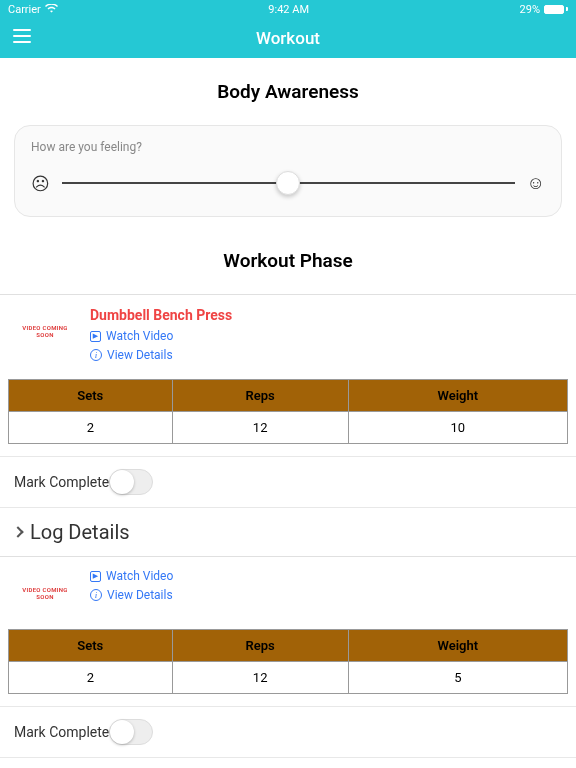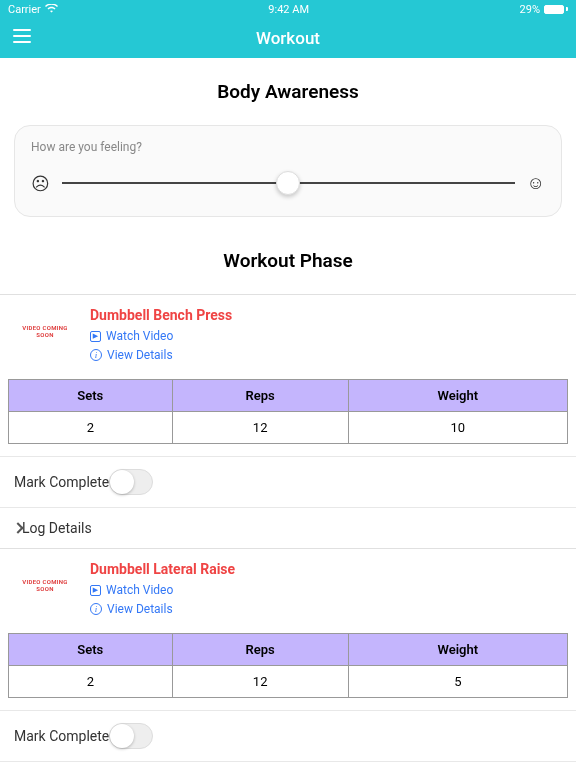--- a/index.html
+++ b/index.html
@@ -22,26 +22,26 @@
 .thumb{width:62px;height:48px;background:#fff;display:flex;align-items:center;justify-content:center;flex-shrink:0;margin-right:14px}
 .thumb-text{font-size:6px;color:#d33;text-align:center;font-weight:600;letter-spacing:.3px}
 .exercise-info{flex:1}
 .exercise-name{font-size:14px;font-weight:700;color:#ef4444;margin-bottom:6px}
 .link-row{display:flex;align-items:center;gap:5px;font-size:12px;color:#3478f6;margin-bottom:5px}
 .link-icon{width:11px;height:11px;border:1px solid #3478f6;border-radius:2px;display:inline-flex;align-items:center;justify-content:center;font-size:7px}
 .link-icon.circle{border-radius:50%;width:12px;height:12px;font-size:9px;font-style:italic;font-family:Georgia,serif}
 .table-wrap{padding:0 8px 12px;background:#fff}
 table{width:100%;border-collapse:collapse}
 th,td{border:1px solid #999;padding:8px;text-align:center;font-size:13px}
-th{background:#c4b5fd;font-weight:600}
+th{background:#a16207;font-weight:600}
 td{background:#fff}
 .mark-row{display:flex;align-items:center;padding:12px 14px;background:#fff;border-top:1px solid #e8e8e8;border-bottom:1px solid #e8e8e8;font-size:14px;color:#333}
 .toggle{width:44px;height:26px;border-radius:13px;background:#eee;border:1px solid #ddd;position:relative}
 .toggle-knob{width:24px;height:24px;border-radius:50%;background:#fff;box-shadow:0 1px 3px rgba(0,0,0,.25);position:absolute;left:0;top:0}
-.log-row{display:flex;align-items:center;padding:12px 14px;background:#fff;font-size:14px;color:#333;gap:0}
+.log-row{display:flex;align-items:center;padding:12px 14px;background:#fff;font-size:20px;color:#333;gap:8px}
 .chevron{display:inline-block;width:8px;height:8px;border-right:2px solid #555;border-bottom:2px solid #555;transform:rotate(-45deg)}
 .wifi{display:inline-block}
 .batt{display:inline-flex;align-items:center;gap:2px}
 .batt-body{width:20px;height:9px;border:1px solid #fff;border-radius:2px;background:#fff}
 .batt-tip{width:2px;height:4px;background:#fff;border-radius:0 1px 1px 0}
 </style>
 </head>
 <body>
 
 <div class="status-bar">
@@ -131,21 +131,20 @@
     <span>Log Details</span>
   </div>
 </div>
 
 <div class="exercise-card">
   <div class="exercise-header">
     <div class="thumb">
         <div class="thumb-text">VIDEO COMING SOON</div>
       </div>
     <div class="exercise-info">
-      <div class="exercise-name">Dumbbell Lateral Raise</div>
       <div class="link-row">
           <span class="link-icon">▶</span>
           <span>Watch Video</span>
         </div>
       <div class="link-row">
           <span class="link-icon circle">i</span>
           <span>View Details</span>
         </div>
     </div>
   </div>

